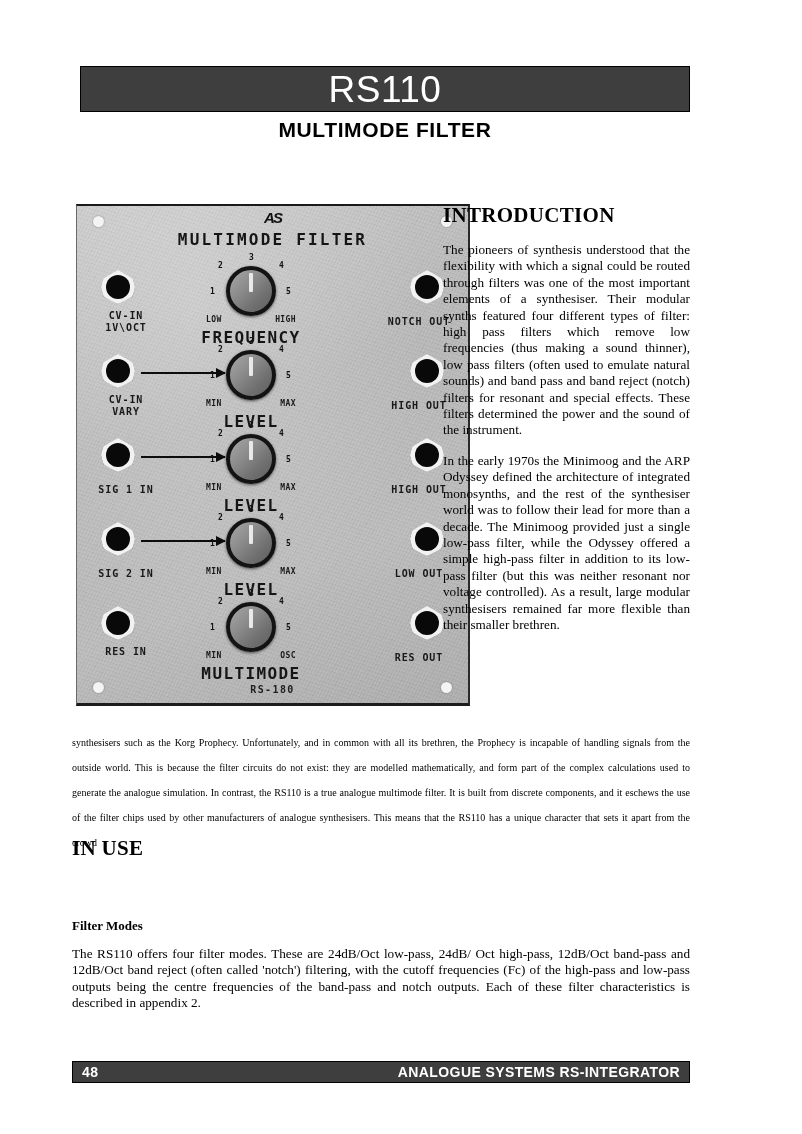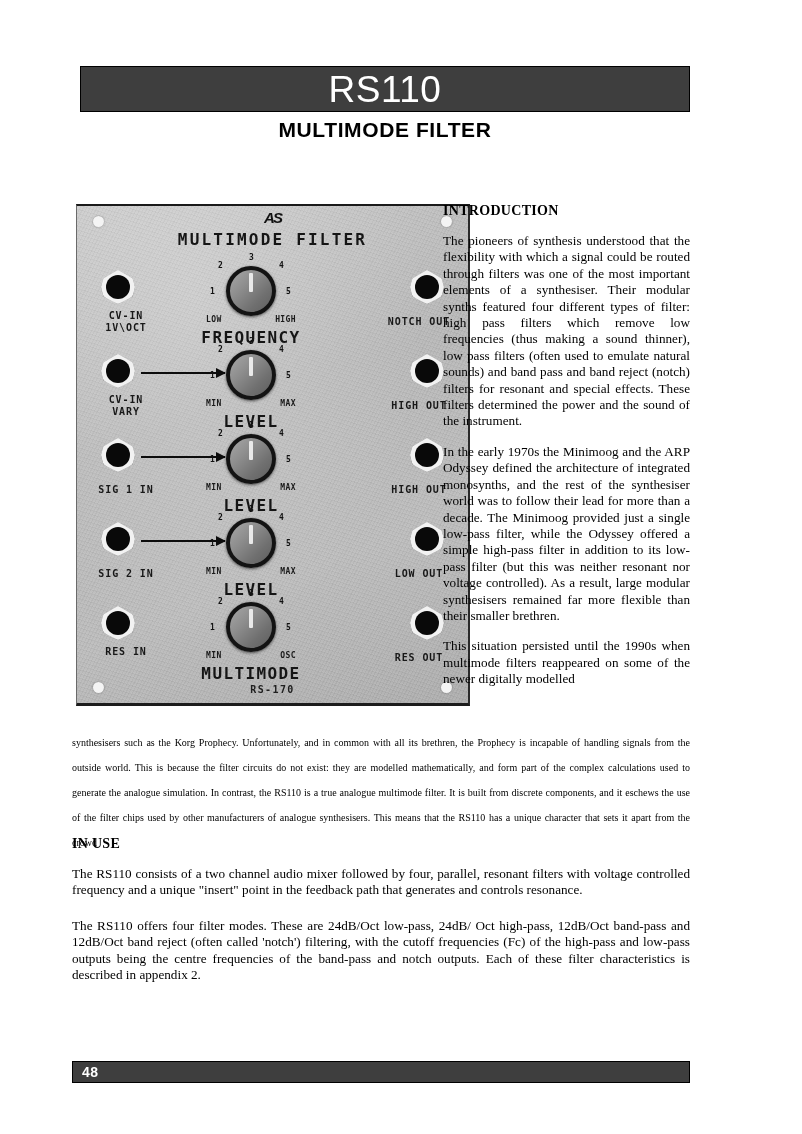--- a/index.html
+++ b/index.html
@@ -247,21 +247,21 @@
 
   
   .col-right {
     position: absolute;
     left: 443px;
     top: 203px;
     width: 247px;
   }
   h2.section-head {
     font-family: "Liberation Serif", serif;
-    font-size: 14px;
+    font-size: 21px;
     font-weight: bold;
     margin: 0 0 14px 0;
     letter-spacing: 0.3px;
   }
   p.body {
     font-family: "Liberation Serif", serif;
     font-size: 13.2px;
     line-height: 16.4px;
     text-align: justify;
     margin: 0 0 14px 0;
@@ -318,21 +318,21 @@
 
 <div class="panel-photo">
 
   <div class="screw tl"></div>
   <div class="screw tr"></div>
   <div class="screw bl"></div>
   <div class="screw br"></div>
 
   <div class="as-logo">AS</div>
   <div class="panel-title">MULTIMODE FILTER</div>
-  <div class="panel-model">RS-170</div>
+  <div class="panel-model">RS-180</div>
 
   <div class="jack" style="left:24px; top:64px;">
     <div class="ring"></div>
     <div class="hole"></div>
   </div>
   <div class="jack-label" style="left:-8px; top:104px; width:114px;">CV-IN
 1V\OCT</div>
 
   <div class="jack" style="left:24px; top:148px;">
     <div class="ring"></div>
@@ -462,31 +462,31 @@
     <span class="knob-end right">OSC</span>
     <span class="knob-caption">MULTIMODE</span>
   </div>
 
 </div>
 
 <div class="col-right">
   <h2 class="section-head">INTRODUCTION</h2>
   <p class="body">The pioneers of synthesis understood that the flexibility with which a signal could be routed through filters was one of the most important elements of a synthesiser. Their modular synths featured four different types of filter: high pass filters which remove low frequencies (thus making a sound thinner), low pass filters (often used to emulate natural sounds) and band pass and band reject (notch) filters for resonant and special effects. These filters determined the power and the sound of the instrument.</p>
   <p class="body">In the early 1970s the Minimoog and the ARP Odyssey defined the architecture of integrated monosynths, and the rest of the synthesiser world was to follow their lead for more than a decade. The Minimoog provided just a single low-pass filter, while the Odyssey offered a simple high-pass filter in addition to its low-pass filter (but this was neither resonant nor voltage controlled). As a result, large modular synthesisers remained far more flexible than their smaller brethren.</p>
-  <p class="body">This situation persisted until the 1990s when multimode filters reappeared on some of the newer digitally modelled</p>
 </div>
 
 <div class="full-width">
   <p class="body">synthesisers such as the Korg Prophecy. Unfortunately, and in common with all its brethren, the Prophecy is incapable of handling signals from the outside world. This is because the filter circuits do not exist: they are modelled mathematically, and form part of the complex calculations used to generate the analogue simulation. In contrast, the RS110 is a true analogue multimode filter. It is built from discrete components, and it eschews the use of the filter chips used by other manufacturers of analogue synthesisers. This means that the RS110 has a unique character that sets it apart from the crowd</p>
 </div>
 
 <div class="sec-inuse">
   <h2 class="section-head">IN USE</h2>
-  <p class="body">The RS110 consists of a two channel audio mixer followed by four, parallel, resonant filters with voltage controlled frequency and a unique "insert" point in the feedback path that generates and controls resonance.</p>
 </div>
 
 <div class="sec-filtermodes">
+  <h3 class="sub-head">Filter Modes</h3>
   <p class="body">The RS110 offers four filter modes. These are 24dB/Oct low-pass, 24dB/ Oct high-pass, 12dB/Oct band-pass and 12dB/Oct band reject (often called 'notch') filtering, with the cutoff frequencies (Fc) of the high-pass and low-pass outputs being the centre frequencies of the band-pass and notch outputs. Each of these filter characteristics is described in appendix 2.</p>
 </div>
 
 <div class="footer-bar">
   <span class="page-num">48</span>
+  <span class="footer-title">ANALOGUE SYSTEMS RS-INTEGRATOR</span>
 </div>
 
 </body></html>

